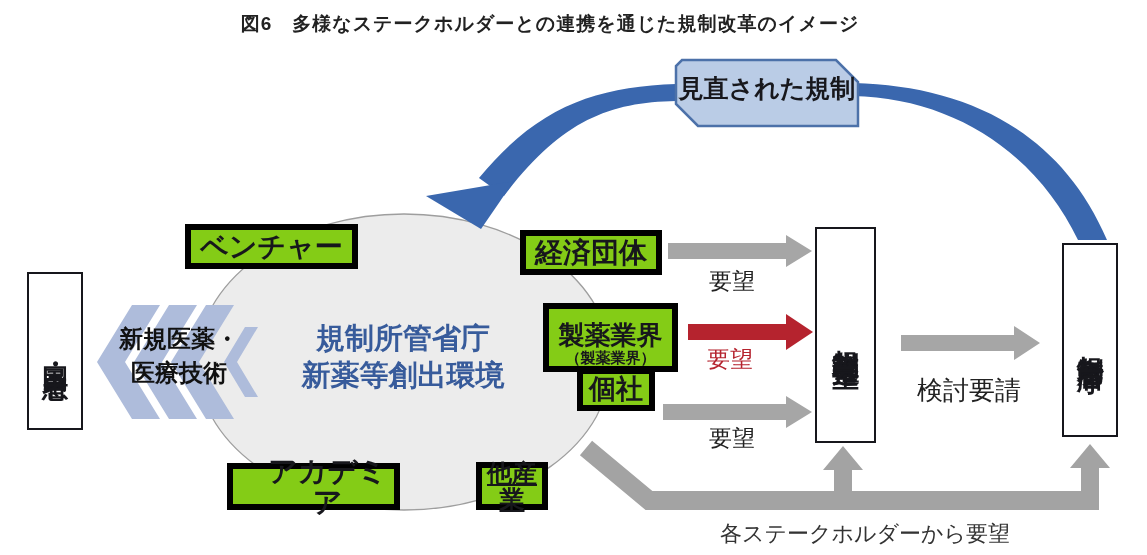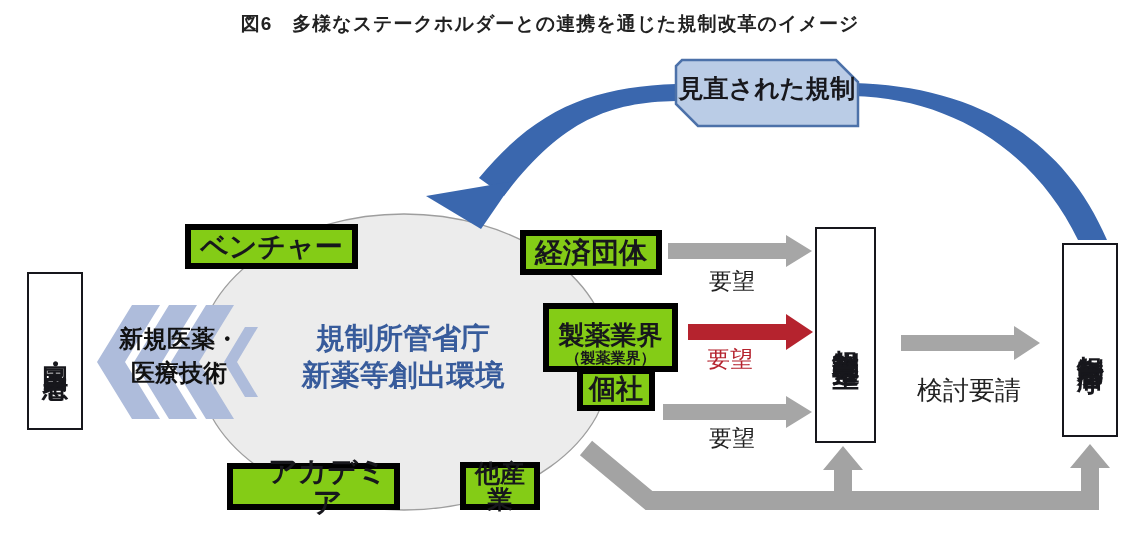--- a/index.html
+++ b/index.html
@@ -39,21 +39,21 @@
   .arrow-label.red{color:#b5232e;}
   .bottom-label{
     left:705px;top:519px;width:320px;font-size:22px;color:#333;text-align:center;
   }
   .req1{left:700px;top:266px;width:64px;}
   .req2{left:698px;top:344px;width:64px;}
   .req3{left:700px;top:423px;width:64px;}
   .req-review{left:916px;top:373px;width:106px;font-size:26px;}
   .venture-node{left:185px;top:224px;width:173px;height:45px;font-size:28px;}
   .academia-node{left:227px;top:463px;width:173px;height:47px;font-size:29px;padding-left:28px;}
-  .other-industry-node{left:460px;top:462px;width:80px;height:48px;font-size:25px;}
+  .other-industry-node{left:476px;top:462px;width:72px;height:48px;font-size:25px;text-decoration:underline;}
   .econ-node{left:520px;top:230px;width:142px;height:45px;font-size:28px;}
   .pharma-node{left:543px;top:303px;width:135px;height:69px;font-size:26px;flex-direction:column;justify-content:flex-end;}
   .pharma-node .sub{font-size:15px;margin-top:1px;}
   .individual-node{left:577px;top:368px;width:78px;height:43px;font-size:27px;}
   .citizens-node{left:27px;top:272px;width:56px;height:158px;font-size:26px;}
   .reform-office-node{left:815px;top:227px;width:61px;height:216px;font-size:27px;}
   .ministry-node{left:1062px;top:243px;width:56px;height:194px;font-size:27px;}
 </style>
 </head>
 <body>
@@ -121,13 +121,14 @@
   <div class="abs node blue-node individual-node">個社</div>
 
   <div class="abs node white-node vtext reform-office-node">規制改革推進室</div>
   <div class="abs node white-node vtext ministry-node">規制所管省庁</div>
 
   <div class="abs arrow-label req1">要望</div>
   <div class="abs arrow-label red req2">要望</div>
   <div class="abs arrow-label req3">要望</div>
   <div class="abs arrow-label req-review">検討要請</div>
 
+  <div class="abs bottom-label">各ステークホルダーから要望</div>
 </div>
 
 </body></html>

